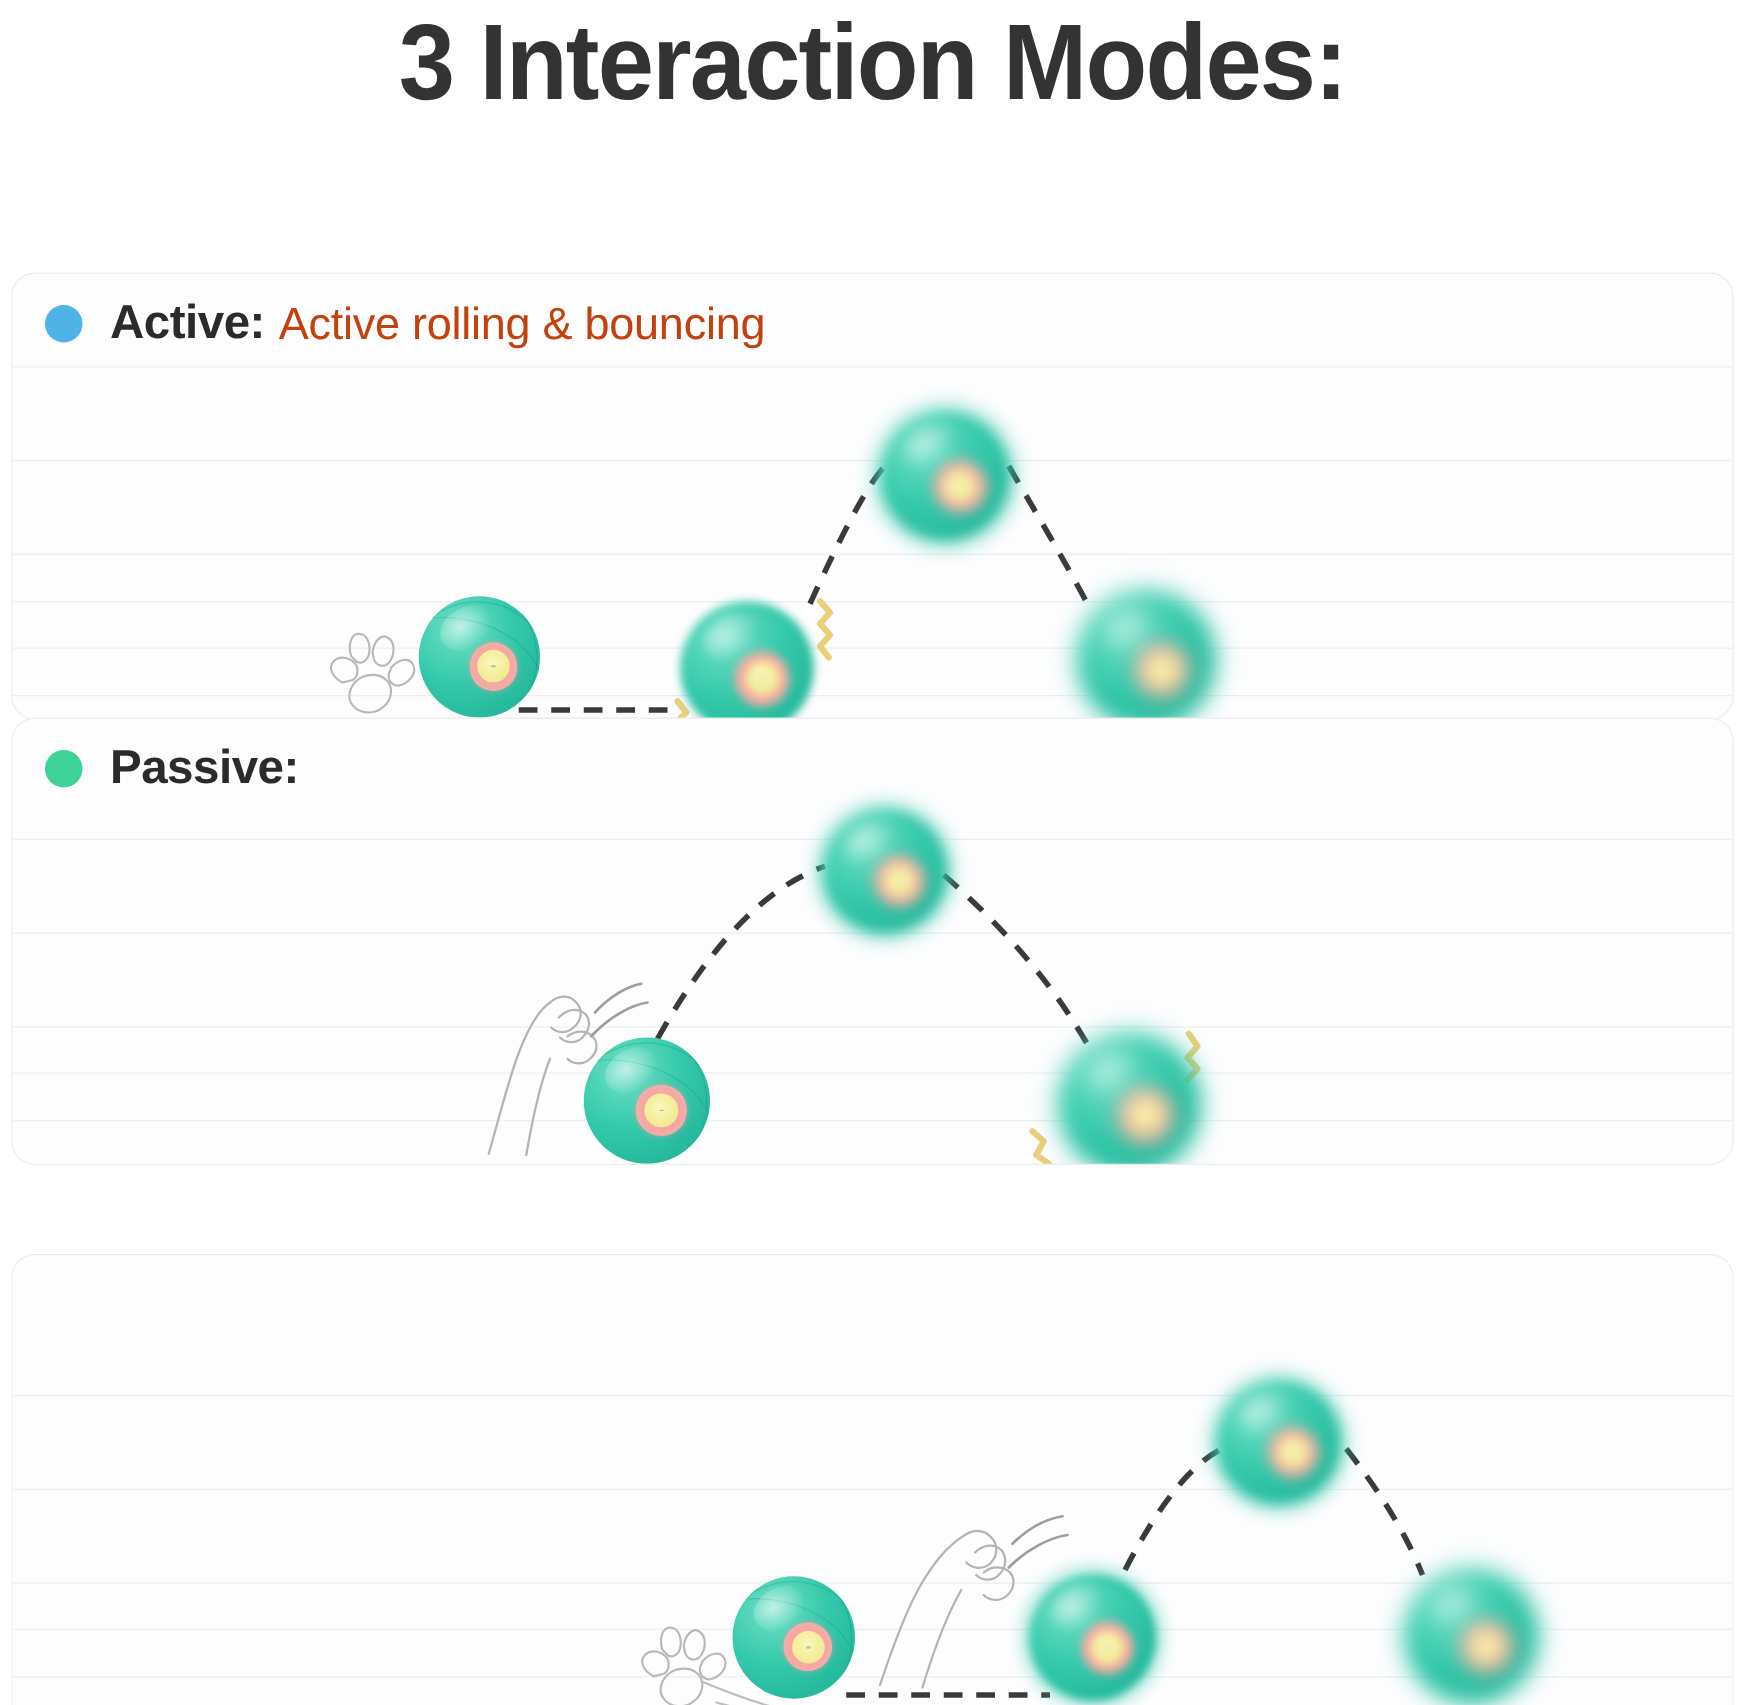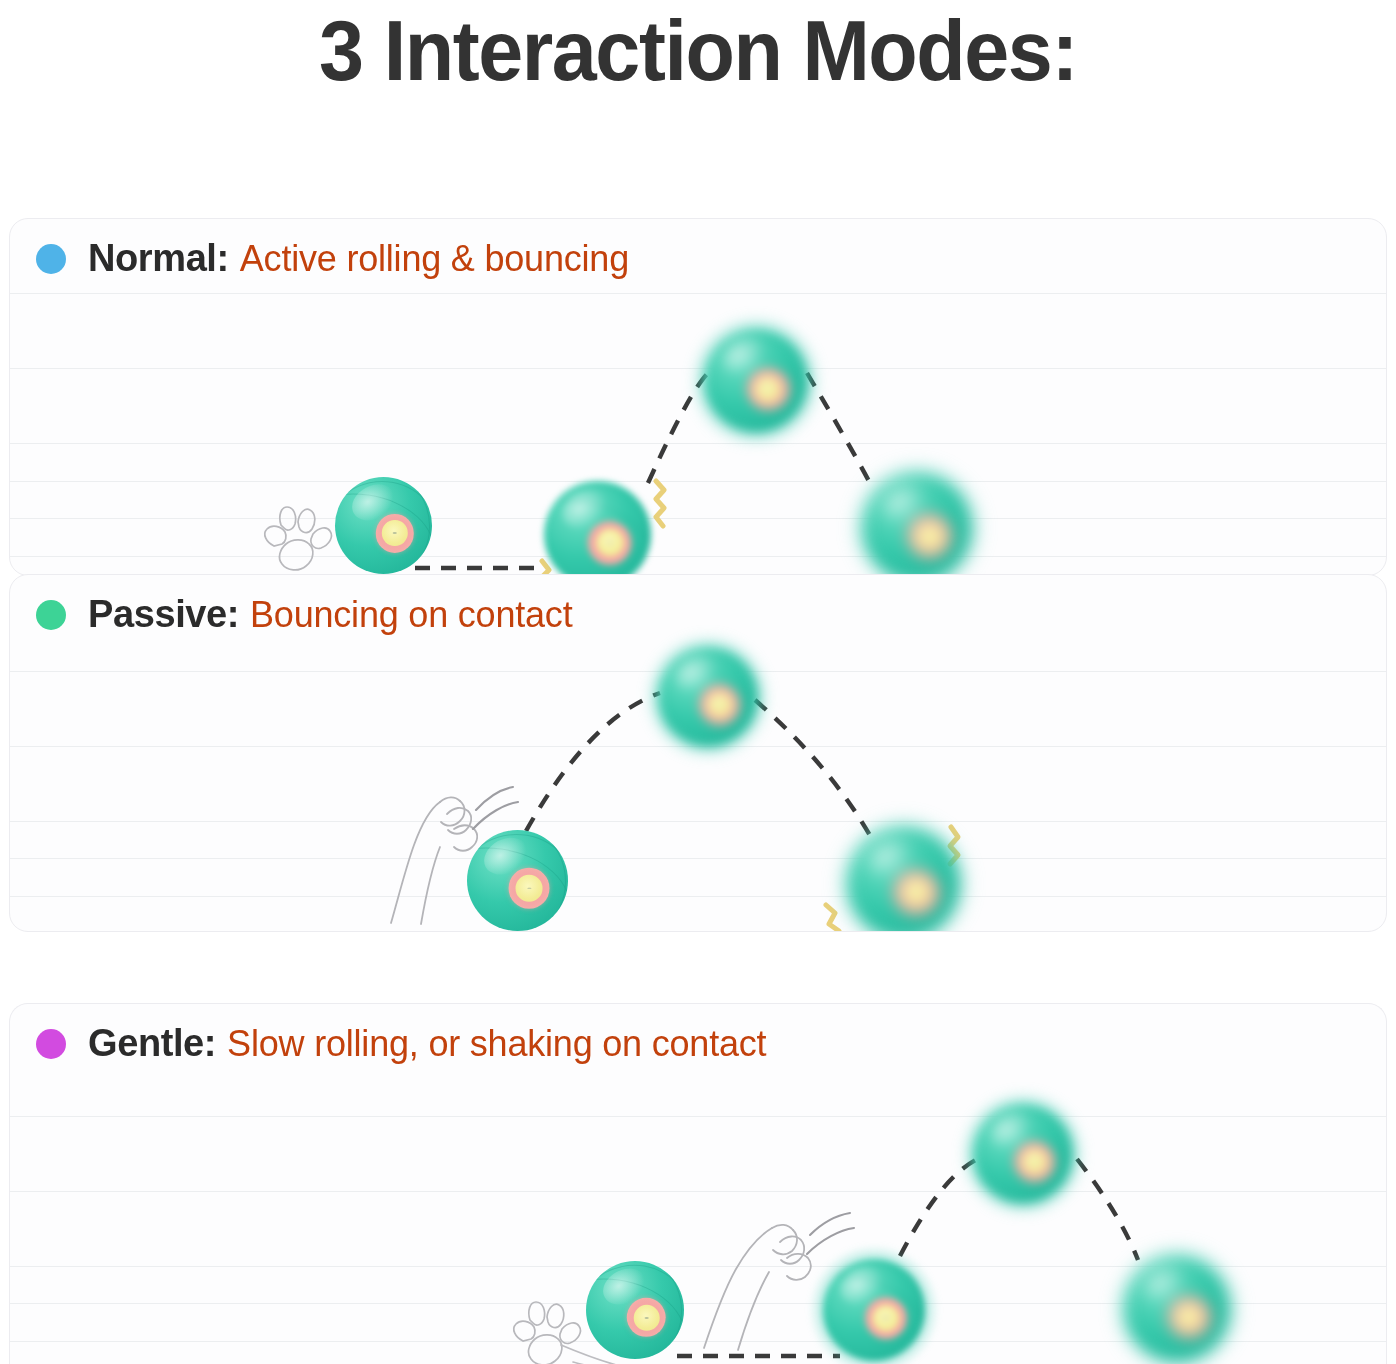--- a/index.html
+++ b/index.html
@@ -209,21 +209,21 @@
       <div class="gl" style="top:74px"></div>
       <div class="gl" style="top:149px"></div>
       <div class="gl" style="top:224px"></div>
       <div class="gl" style="top:262px"></div>
       <div class="gl" style="top:299px"></div>
       <div class="gl" style="top:337px"></div>
     </div>
 
     <div class="card-head">
       <span class="mode-dot" style="background:#4fb3e8"></span>
-      <span class="mode-name">Normal:</span>
+      <span class="mode-name">Active:</span>
       <span class="mode-desc">Active rolling &amp; bouncing</span>
     </div>
 
     <div class="scene">
       <svg width="1378" height="358" viewBox="0 0 1378 358" xmlns="http://www.w3.org/2000/svg">
 
         <g fill="none" stroke="#b8b8bc" stroke-width="1.7" stroke-linecap="round">
           <path d="M264 327 c-8 -4 -12 -12 -7 -17 c5 -5 14 -3 18 3 c2 4 1 10 -3 12 z"></path>
           <path d="M271 306 c-3 -9 0 -18 6 -18 c7 0 10 9 8 17 c-2 6 -8 8 -11 4 z"></path>
           <path d="M288 303 c1 -9 7 -15 12 -12 c6 3 6 13 2 19 c-4 6 -11 4 -13 -2 z"></path>
@@ -314,21 +314,20 @@
       <div class="gl" style="top:96px"></div>
       <div class="gl" style="top:171px"></div>
       <div class="gl" style="top:246px"></div>
       <div class="gl" style="top:283px"></div>
       <div class="gl" style="top:321px"></div>
     </div>
 
     <div class="card-head">
       <span class="mode-dot" style="background:#3dd396"></span>
       <span class="mode-name">Passive:</span>
-      <span class="mode-desc">Bouncing on contact</span>
     </div>
 
     <div class="scene">
       <svg width="1378" height="358" viewBox="0 0 1378 358" xmlns="http://www.w3.org/2000/svg">
 
         <g fill="none" stroke="#b4b4b8" stroke-width="1.8" stroke-linecap="round" stroke-linejoin="round">
           <path d="M381 348 C389 320 396 292 404 270 C412 248 420 234 430 227"></path>
           <path d="M430 227 C437 221 445 221 450 226"></path>
           <path d="M450 226 C456 231 456 240 450 246 C444 252 436 252 431 247"></path>
           <path d="M437 239 C444 232 452 231 458 236 C463 241 462 249 456 255 C451 260 443 260 438 255"></path>
@@ -399,25 +398,20 @@
   <div class="card" id="card-gentle">
 
     <div class="grid-lines">
       <div class="gl" style="top:112px"></div>
       <div class="gl" style="top:187px"></div>
       <div class="gl" style="top:262px"></div>
       <div class="gl" style="top:299px"></div>
       <div class="gl" style="top:337px"></div>
     </div>
 
-    <div class="card-head">
-      <span class="mode-dot" style="background:#d24be0"></span>
-      <span class="mode-name">Gentle:</span>
-      <span class="mode-desc">Slow rolling, or shaking on contact</span>
-    </div>
 
     <div class="scene">
       <svg width="1378" height="361" viewBox="0 0 1378 361" xmlns="http://www.w3.org/2000/svg">
 
         <g fill="none" stroke="#b8b8bc" stroke-width="1.7" stroke-linecap="round">
           <path d="M513 337 c-8 -4 -12 -12 -7 -17 c5 -5 14 -3 18 3 c2 4 1 10 -3 12 z"></path>
           <path d="M520 316 c-3 -9 0 -18 6 -18 c7 0 10 9 8 17 c-2 6 -8 8 -11 4 z"></path>
           <path d="M537 313 c1 -9 7 -15 12 -12 c6 3 6 13 2 19 c-4 6 -11 4 -13 -2 z"></path>
           <path d="M552 325 c6 -7 14 -8 17 -3 c4 6 -1 14 -9 17 c-6 2 -11 -3 -10 -9 z"></path>
           <path d="M525 335 c-6 5 -9 14 -4 20 c5 7 17 8 24 2 c8 -6 9 -17 3 -22 c-6 -6 -17 -5 -23 0 z"></path>

